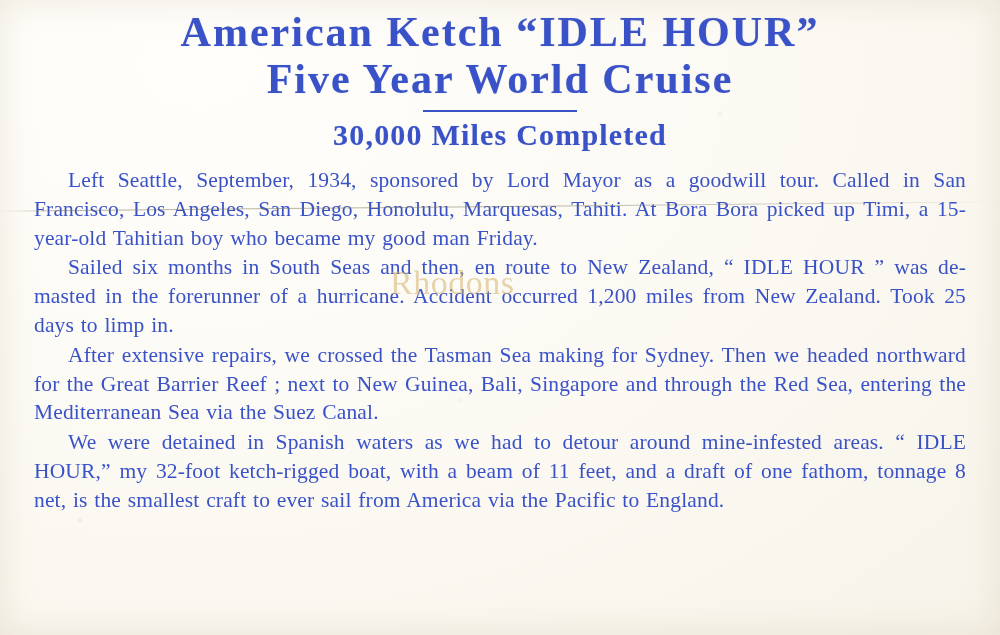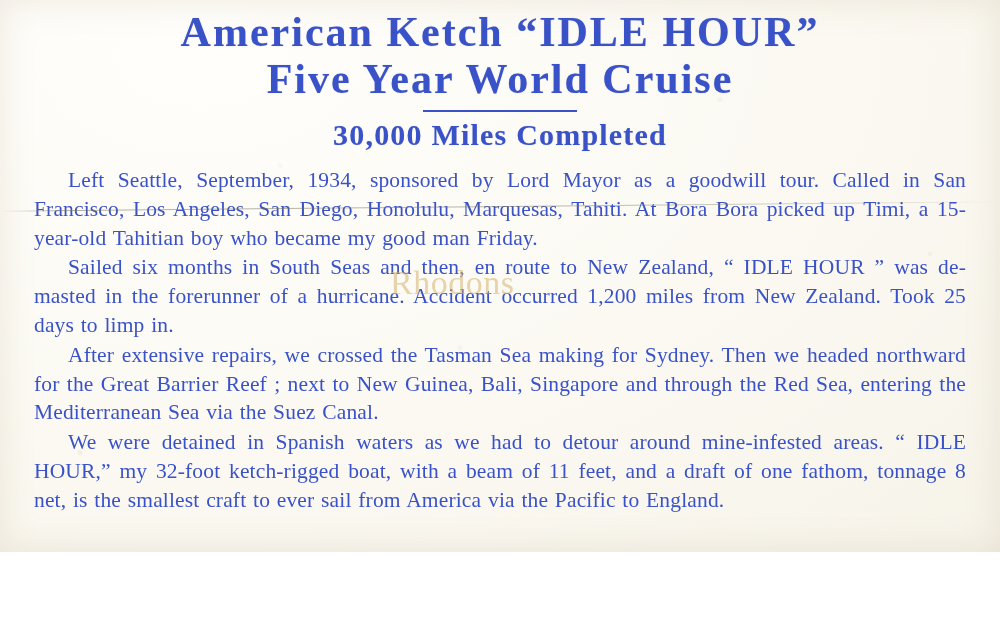--- a/index.html
+++ b/index.html
@@ -9,21 +9,21 @@
   }
   body {
     width: 1000px;
     height: 635px;
     overflow: hidden;
     font-family: "Liberation Serif", serif;
   }
   .card {
     position: relative;
     width: 1000px;
-    height: 552px;
+    height: 635px;
     background: #fdfcf7;
     background-image:
       radial-gradient(ellipse at 20% 10%, #fffefb 0%, #fbf9f2 55%, #f6f3e9 100%);
     box-sizing: border-box;
     padding: 10px 34px 10px 34px;
     overflow: hidden;
   }
   
   .paper-grain {
     position: absolute;

